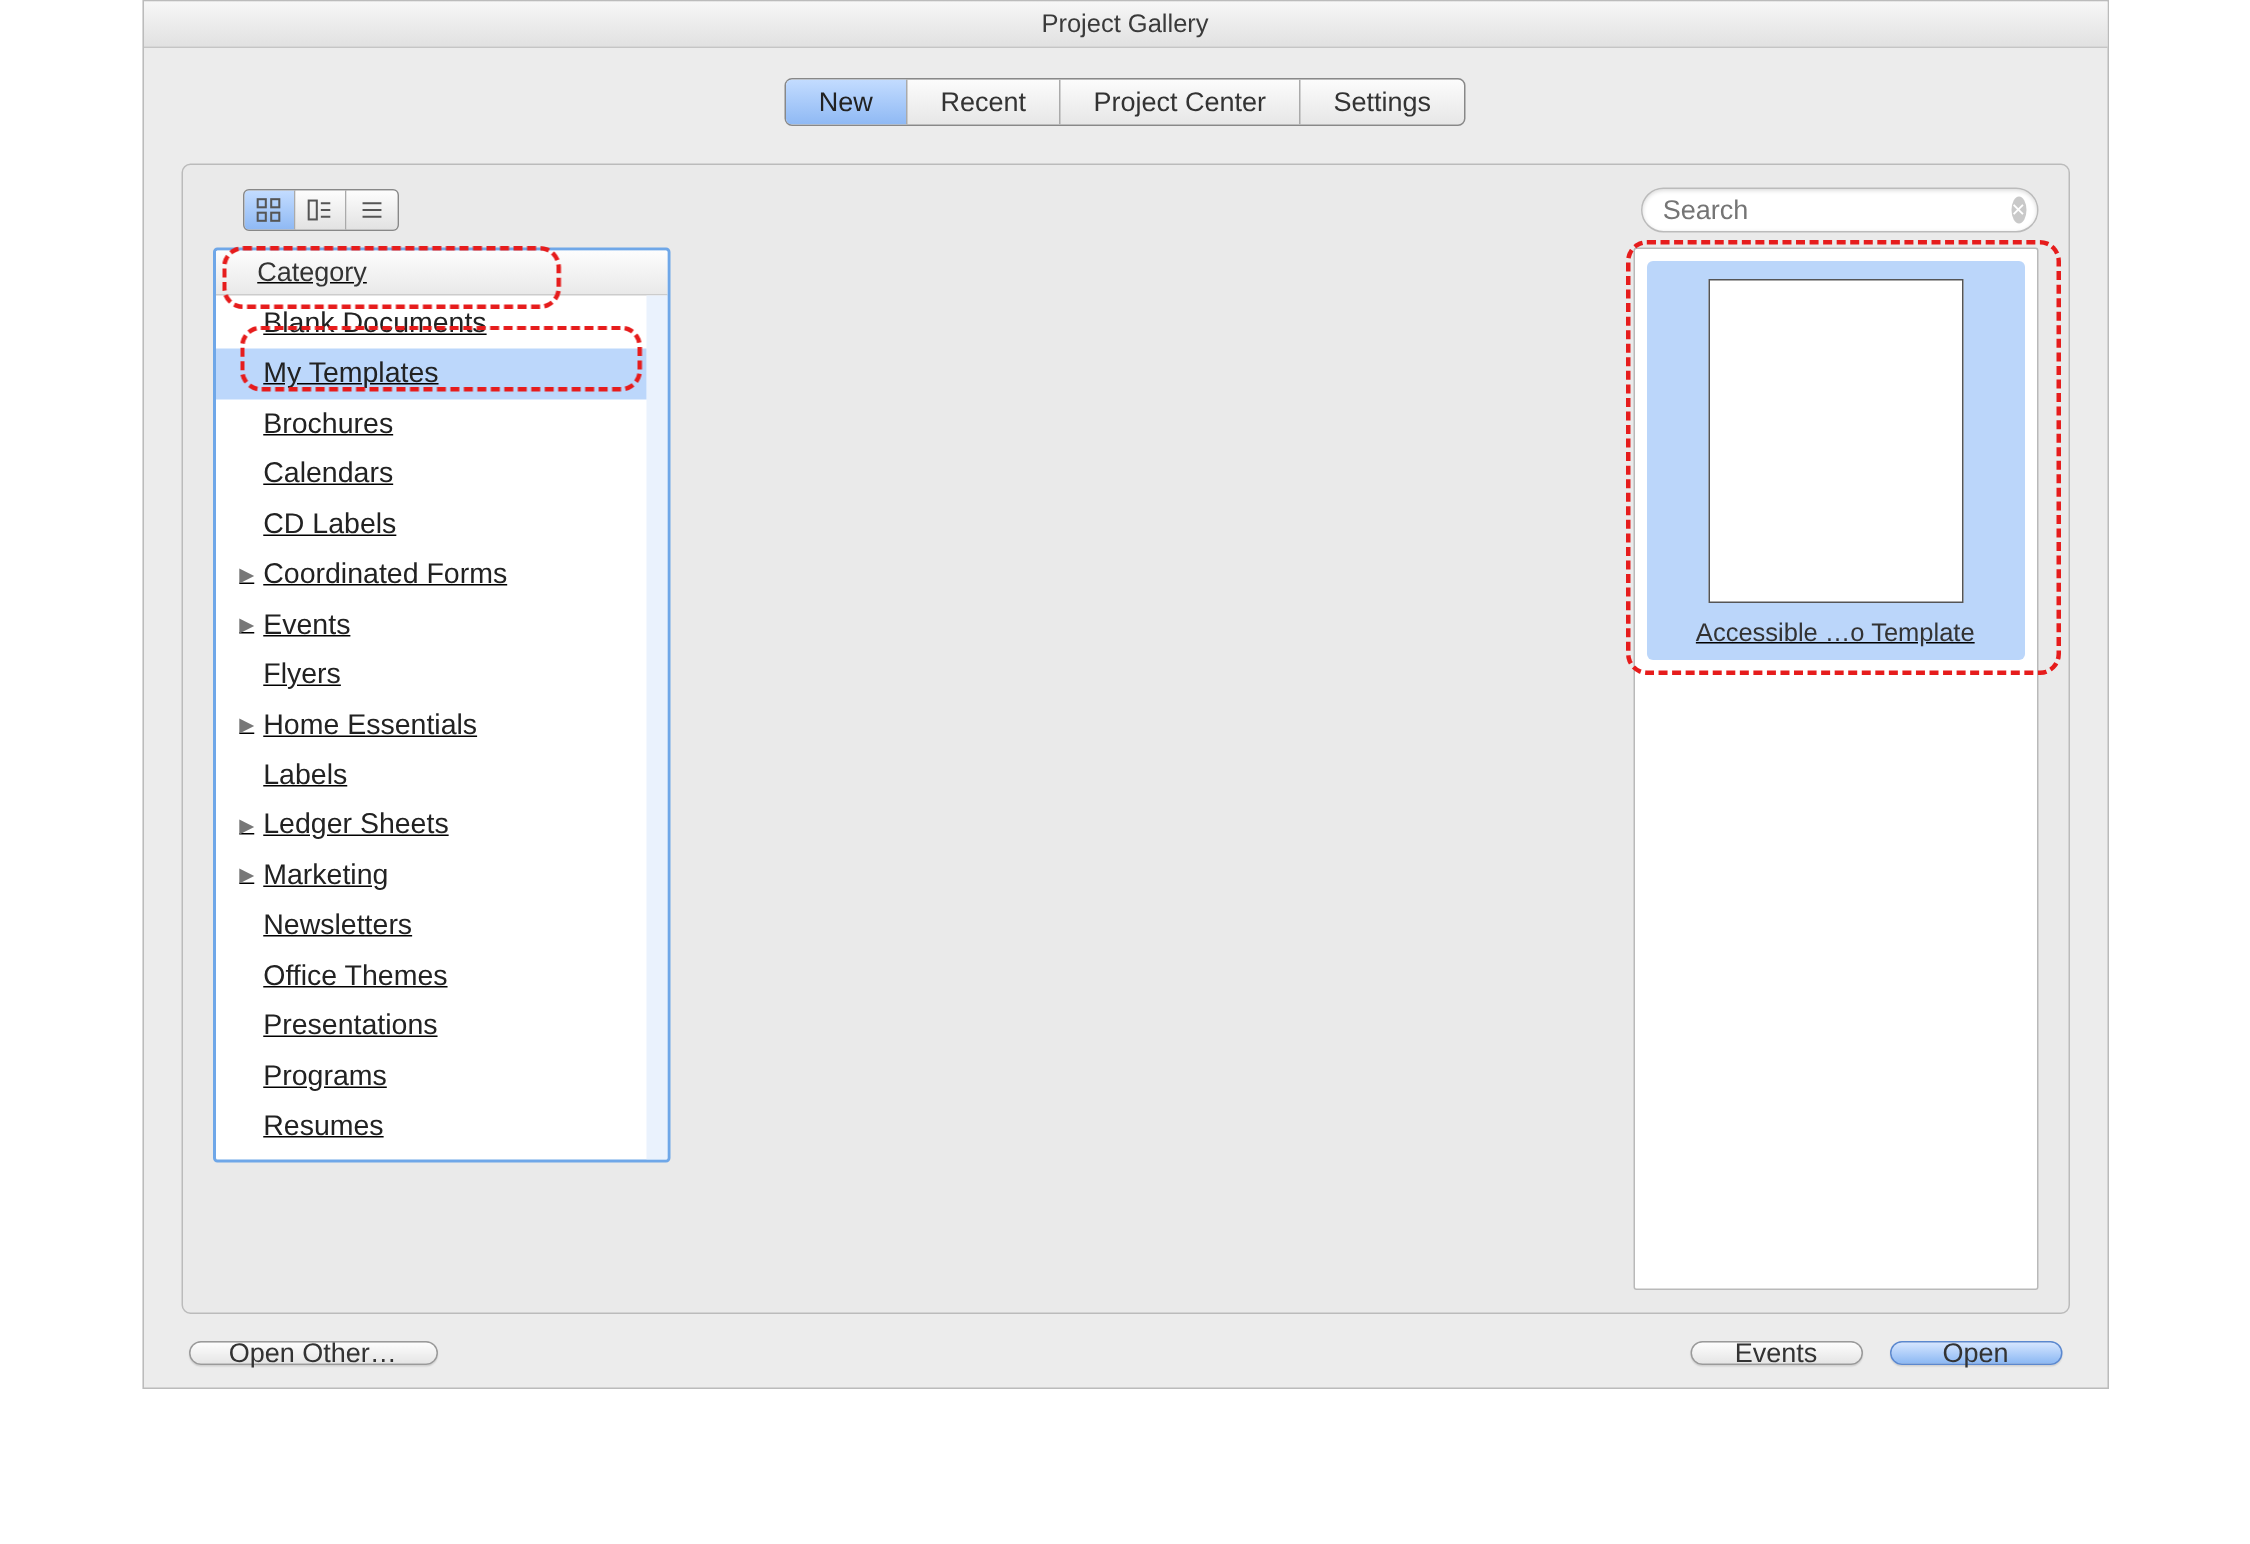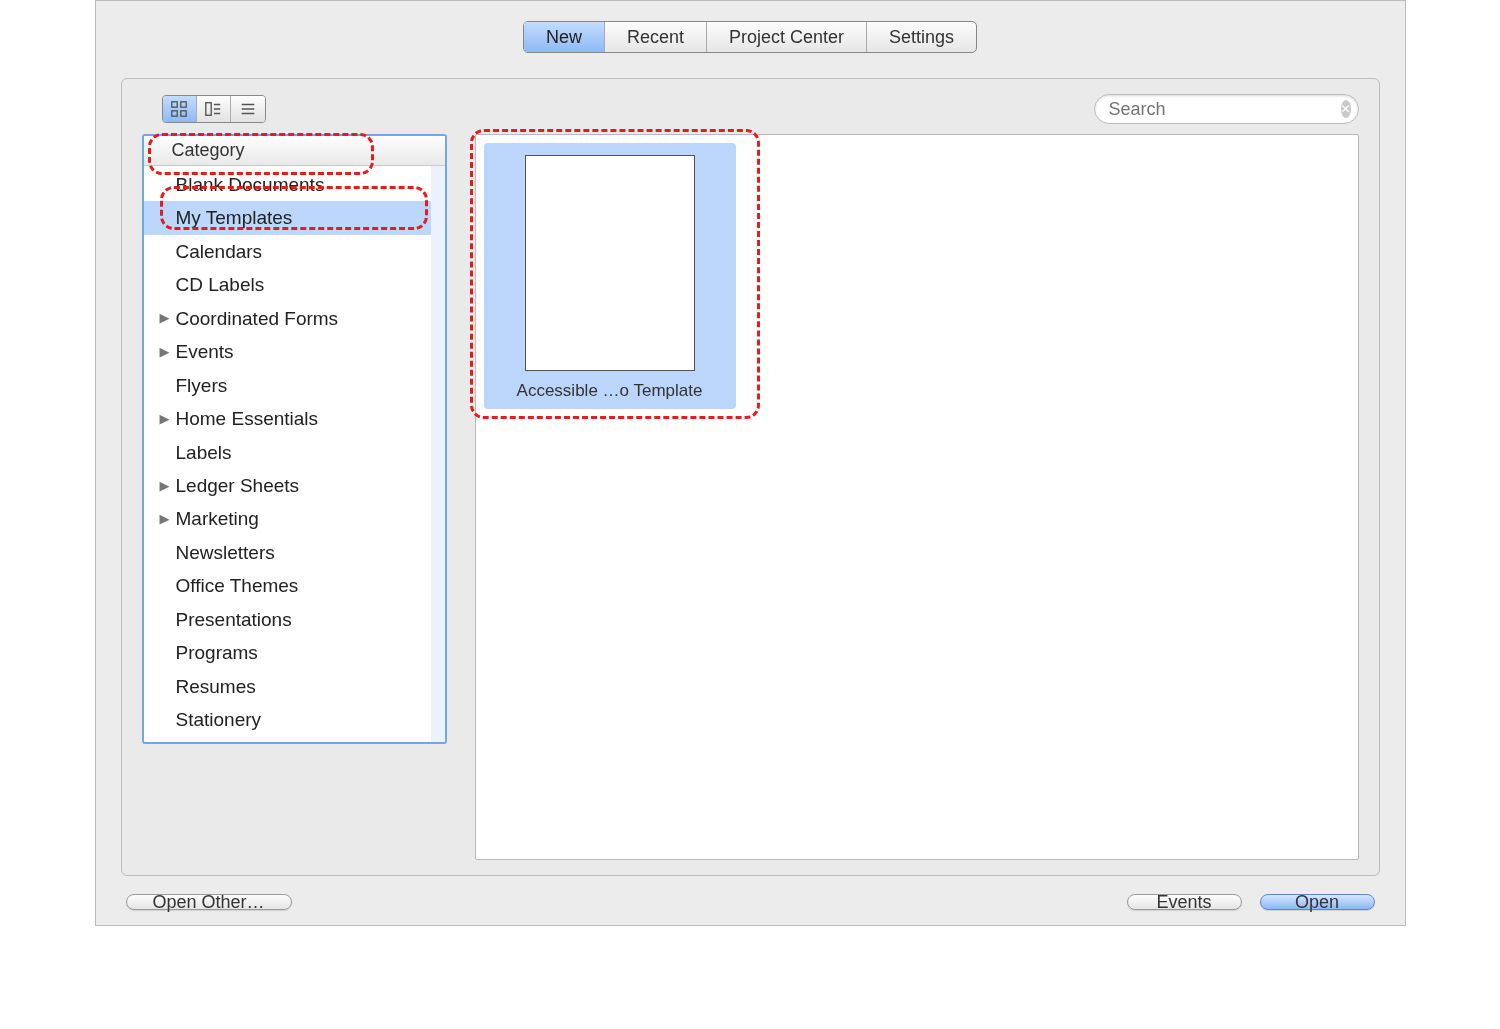--- a/index.html
+++ b/index.html
@@ -122,21 +122,22 @@
   border-radius: 50%;
   background: #c9c9c9;
   color: #fff;
   display: flex; align-items: center; justify-content: center;
   font-size: 12px;
   cursor: pointer;
 }
 .content-row {
   flex: 1;
   display: flex;
-  gap: 28px;
+  gap: 16px;
+  text-decoration: underline;
 }
 .sidebar-wrap { position: relative; }
 .sidebar {
   width: 305px;
   height: 610px;
   border: 2px solid #6fa7e8;
   border-radius: 3px;
   background: #fff;
   display: flex;
   flex-direction: column;
@@ -170,21 +171,22 @@
   justify-content: center;
   color: #777;
   font-size: 13px;
 }
 .cat-item.selected {
   background: #bcd7fb;
 }
 .gallery {
   flex: 1;
   display: flex;
-  flex-direction: row;
+  flex-direction: column;
+  align-items: flex-end;
 }
 .gallery-area {
   flex: 1;
   border: 1px solid #b9b9b9;
   background: #fff;
   border-radius: 2px;
   padding: 8px;
   display: flex;
   flex-wrap: wrap;
   align-content: flex-start;
@@ -275,20 +277,23 @@
   border: 3px dashed #e61c1c;
   border-radius: 14px;
   pointer-events: none;
 }
 </style>
 </head>
 <body>
 
 <div class="window">
 
+  <div class="titlebar">
+    <span>Project Gallery</span>
+  </div>
 
   <div class="body">
 
     <div class="tabbar">
       <div class="tabs" id="tabs">
           <div class="tab active">New</div>
           <div class="tab">Recent</div>
           <div class="tab">Project Center</div>
           <div class="tab">Settings</div>
         </div>
@@ -338,20 +343,24 @@
                 <div class="cat-item">
                   <span class="arrow"></span>
                   <span>Blank Documents</span>
                 </div>
                 <div class="cat-item selected">
                   <span class="arrow"></span>
                   <span>My Templates</span>
                 </div>
                 <div class="cat-item">
                   <span class="arrow"></span>
+                  <span>Brochures</span>
+                </div>
+                <div class="cat-item">
+                  <span class="arrow"></span>
                   <span>Calendars</span>
                 </div>
                 <div class="cat-item">
                   <span class="arrow"></span>
                   <span>CD Labels</span>
                 </div>
                 <div class="cat-item">
                   <span class="arrow">▶</span>
                   <span>Coordinated Forms</span>
                 </div>

